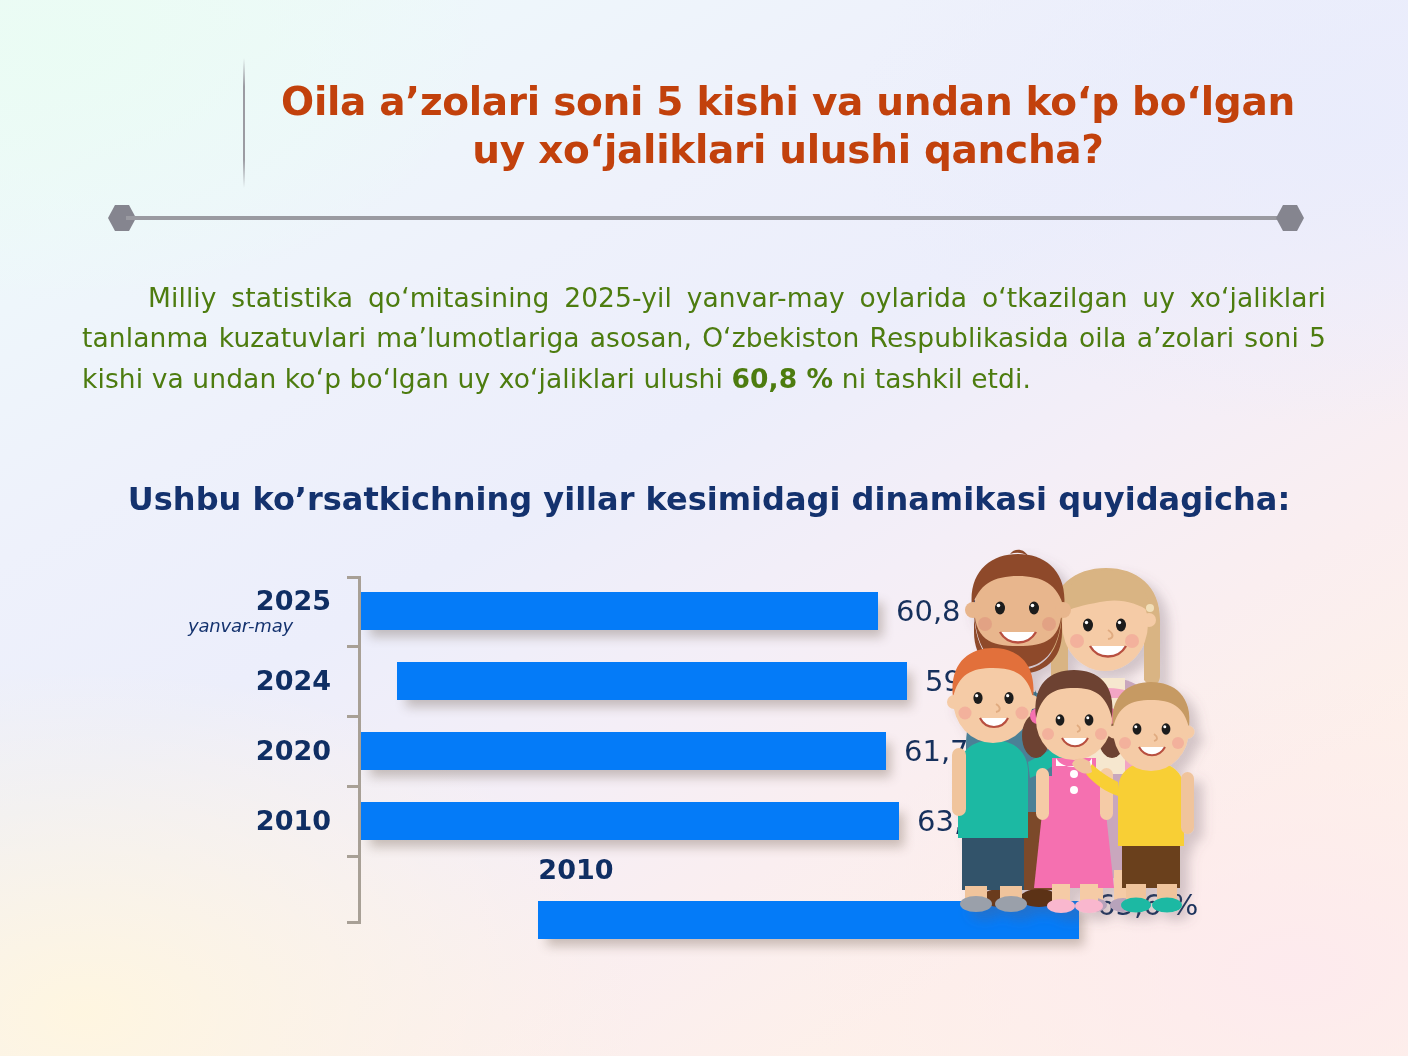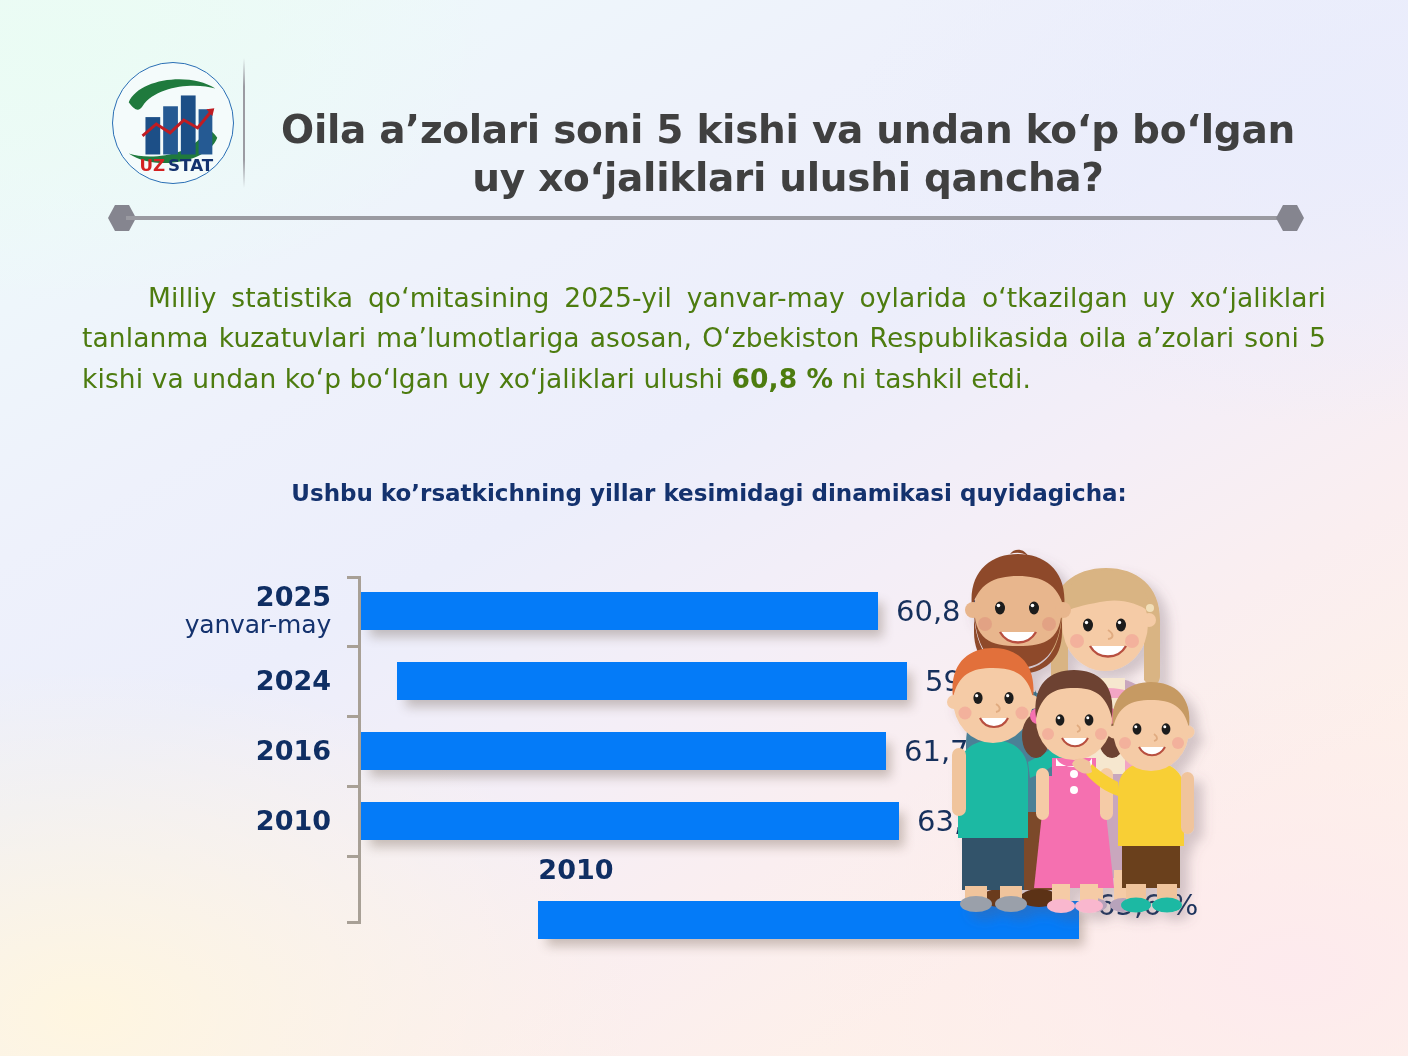--- a/index.html
+++ b/index.html
@@ -83,23 +83,22 @@
 
   #title {
     position: absolute;
     left: 268px;
     top: 78px;
     width: 1040px;
     text-align: center;
     font-size: 39px;
     line-height: 1.22;
     font-weight: bold;
-    color: #404040;
+    color: #c2410c;
     letter-spacing: -0.3px;
-    margin-top: 28px;
   }
 
   
   #rule {
     position: absolute;
     left: 108px;
     top: 205px;
     width: 1196px;
     height: 26px;
   }
@@ -138,21 +137,21 @@
   #paragraph b { font-weight: bold; }
 
   
   #subheading {
     position: absolute;
     left: 0;
     top: 480px;
     width: 1408px;
     text-align: center;
     padding-left: 10px;
-    font-size: 23px;
+    font-size: 32px;
     font-weight: bold;
     color: #14326e;
   }
 
   
   #chart {
     position: absolute;
     left: 150px;
     top: 562px;
     width: 760px;
@@ -200,24 +199,26 @@
     width: 195px;
     text-align: right;
     padding-right: 14px;
     color: #0f2e63;
     font-weight: bold;
     font-size: 27px;
     line-height: 1.06;
   }
   .bar-sublabel {
     display: block;
+    font-style: italic;
     font-weight: normal;
-    font-size: 25px;
+    font-size: 18px;
     color: #14326e;
     letter-spacing: -0.2px;
+    text-align: center;
   }
 
   .bar-track {
     position: relative;
     flex: 1;
     height: 70px;
     margin-left: 16px;
   }
 
   .bar-fill {
@@ -248,41 +249,20 @@
   }
   #family-svg { width: 100%; height: 100%; display: block; }
 </style>
 </head>
 <body>
 
 <div id="bg"></div>
 
 <div id="header">
 
-  <div id="logo-wrap">
-    <div id="logo-badge">
-      <svg id="logo-svg" viewBox="0 0 122 122">
-
-        <path d="M16,40 C26,16 78,9 104,26 C86,20 44,22 30,44 C26,50 22,48 16,40 Z" fill="#1f7a3d"></path>
-
-        <path d="M106,76 C96,102 42,110 16,92 C36,99 78,95 92,72 C96,66 101,68 106,76 Z" fill="#1f7a3d"></path>
-
-        <rect x="33" y="55" width="15" height="38" fill="#1c4f87"></rect>
-        <rect x="51" y="44" width="15" height="49" fill="#255a93"></rect>
-        <rect x="69" y="33" width="15" height="60" fill="#1c4f87"></rect>
-        <rect x="87" y="47" width="14" height="46" fill="#255a93"></rect>
-
-        <polyline points="30,74 44,62 58,71 72,58 86,66 100,49" fill="none" stroke="#c01c22" stroke-width="3"></polyline>
-        <path d="M95,47 L103,46 L101,54 Z" fill="#c01c22"></path>
-
-        <text x="27" y="110" font-family="DejaVu Sans, sans-serif" font-size="17" font-weight="bold" fill="#d32121">UZ</text>
-        <text x="56" y="110" font-family="DejaVu Sans, sans-serif" font-size="17" font-weight="bold" fill="#14326e">STAT</text>
-      </svg>
-    </div>
-  </div>
 
   <div id="header-divider"></div>
 
   <h1 id="title">Oila a’zolari soni 5 kishi va undan ko‘p bo‘lgan uy xo‘jaliklari ulushi qancha?</h1>
 </div>
 
 <div id="rule">
   <div id="hexcap-left" class="hexcap"></div>
   <div id="rule-line"></div>
   <div id="hexcap-right" class="hexcap"></div>
@@ -303,21 +283,21 @@
         </div>
       </div>
       <div class="bar-row" style="top: 84px; gap: 36px;">
         <div class="bar-label">2024</div>
         <div class="bar-track">
           <div class="bar-fill" style="width: 510px; background: rgb(4, 123, 248);"></div>
           <div class="bar-value" style="left: 528px; color: rgb(22, 48, 92);">59,9 %</div>
         </div>
       </div>
       <div class="bar-row" style="top: 154px;">
-        <div class="bar-label">2016</div>
+        <div class="bar-label">2020</div>
         <div class="bar-track">
           <div class="bar-fill" style="width: 525px; background: rgb(4, 123, 248);"></div>
           <div class="bar-value" style="left: 543px; color: rgb(22, 48, 92);">61,7 %</div>
         </div>
       </div>
       <div class="bar-row" style="top: 224px;">
         <div class="bar-label">2010</div>
         <div class="bar-track">
           <div class="bar-fill" style="width: 538px; background: rgb(4, 123, 248);"></div>
           <div class="bar-value" style="left: 556px; color: rgb(22, 48, 92);">63,3 %</div>

